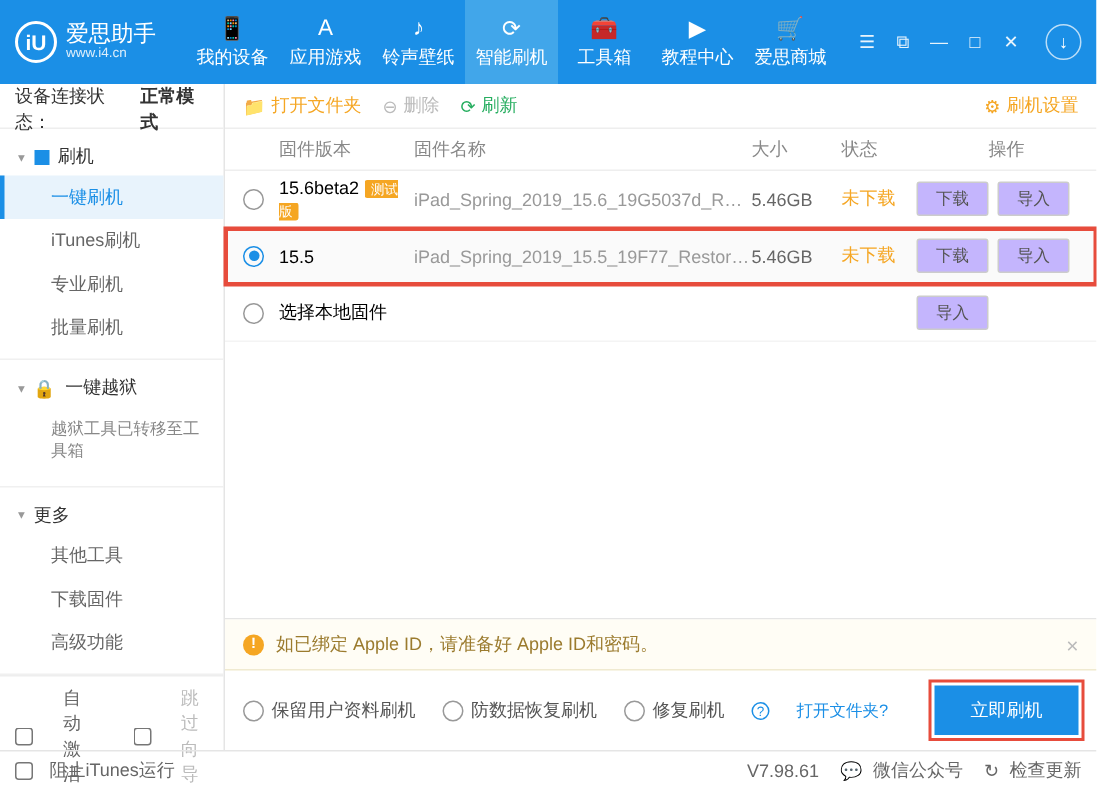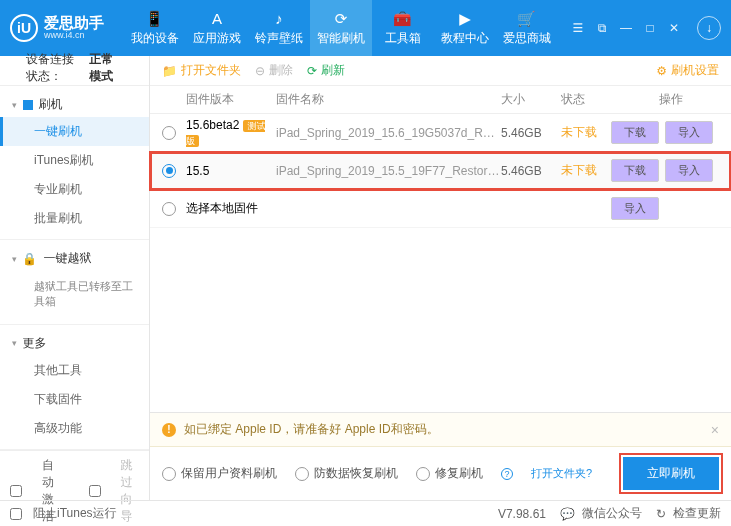--- a/index.html
+++ b/index.html
@@ -1,32 +1,32 @@
 <!DOCTYPE html>
 <html><head>
 <meta charset="utf-8">
 <style>
 *{margin:0;padding:0;box-sizing:border-box;font-family:"Microsoft YaHei",Arial,sans-serif;font-size:12px}
 body{background:#fff;width:731px;height:526px;overflow:hidden;display:flex;flex-direction:column}
 .titlebar{height:56px;background:#1b8fe6;display:flex;align-items:center;padding:0 10px;color:#fff}
 .logo{display:flex;align-items:center;gap:6px}
 .logo-circle{width:28px;height:28px;border:2px solid #fff;border-radius:50%;display:flex;align-items:center;justify-content:center;font-weight:bold;font-size:14px}
 .logo-text{display:flex;flex-direction:column;line-height:1.1}
-.logo-text .cn{font-size:15px;font-weight:bold}
+.logo-text .cn{font-size:15px;font-weight:normal}
 .logo-text .url{font-size:9px;opacity:.85}
 .nav{display:flex;margin-left:20px;height:100%}
 .nav-item{width:62px;display:flex;flex-direction:column;align-items:center;justify-content:center;gap:2px;cursor:pointer;font-size:11px}
 .nav-item.active{background:#41a6ea}
 .nav-icon{width:18px;height:18px;display:flex;align-items:center;justify-content:center;font-size:15px}
 .win-controls{margin-left:auto;display:flex;gap:10px;font-size:11px;align-items:center}
 .win-btn{cursor:pointer;opacity:.9;width:14px;height:14px;display:flex;align-items:center;justify-content:center}
 .circ-btn{width:24px;height:24px;border:1px solid rgba(255,255,255,.7);border-radius:50%;display:flex;align-items:center;justify-content:center;margin-left:6px;cursor:pointer}
 .body{flex:1;display:flex;min-height:0}
 .sidebar{width:150px;border-right:1px solid #e5e5e5;display:flex;flex-direction:column;background:#fff}
-.conn-status{height:30px;display:flex;align-items:flex-end;padding:0 26px;border-bottom:1px solid #eee;font-size:11px;color:#333}
+.conn-status{height:30px;display:flex;align-items:flex-start;padding:0 10px;border-bottom:1px solid #eee;font-size:11px;color:#333}
 .conn-status b{font-weight:bold;margin-left:4px}
 .side-section{padding:6px 0;border-bottom:1px solid #f0f0f0}
 .side-head{display:flex;align-items:center;gap:6px;padding:4px 12px;color:#333;font-size:12px}
 .side-caret{color:#999;font-size:9px}
 .side-square{width:10px;height:10px;background:#1b8fe6}
 .side-lock{color:#bbb;font-size:12px}
 .side-item{padding:6px 0 6px 34px;color:#666;cursor:pointer;font-size:12px}
 .side-item.active{background:#e8f3fc;color:#1b8fe6;border-left:3px solid #1b8fe6;padding-left:31px}
 .side-note{padding:8px 12px 8px 34px;color:#888;font-size:11px;line-height:1.4}
 .sidebar-spacer{flex:1}

